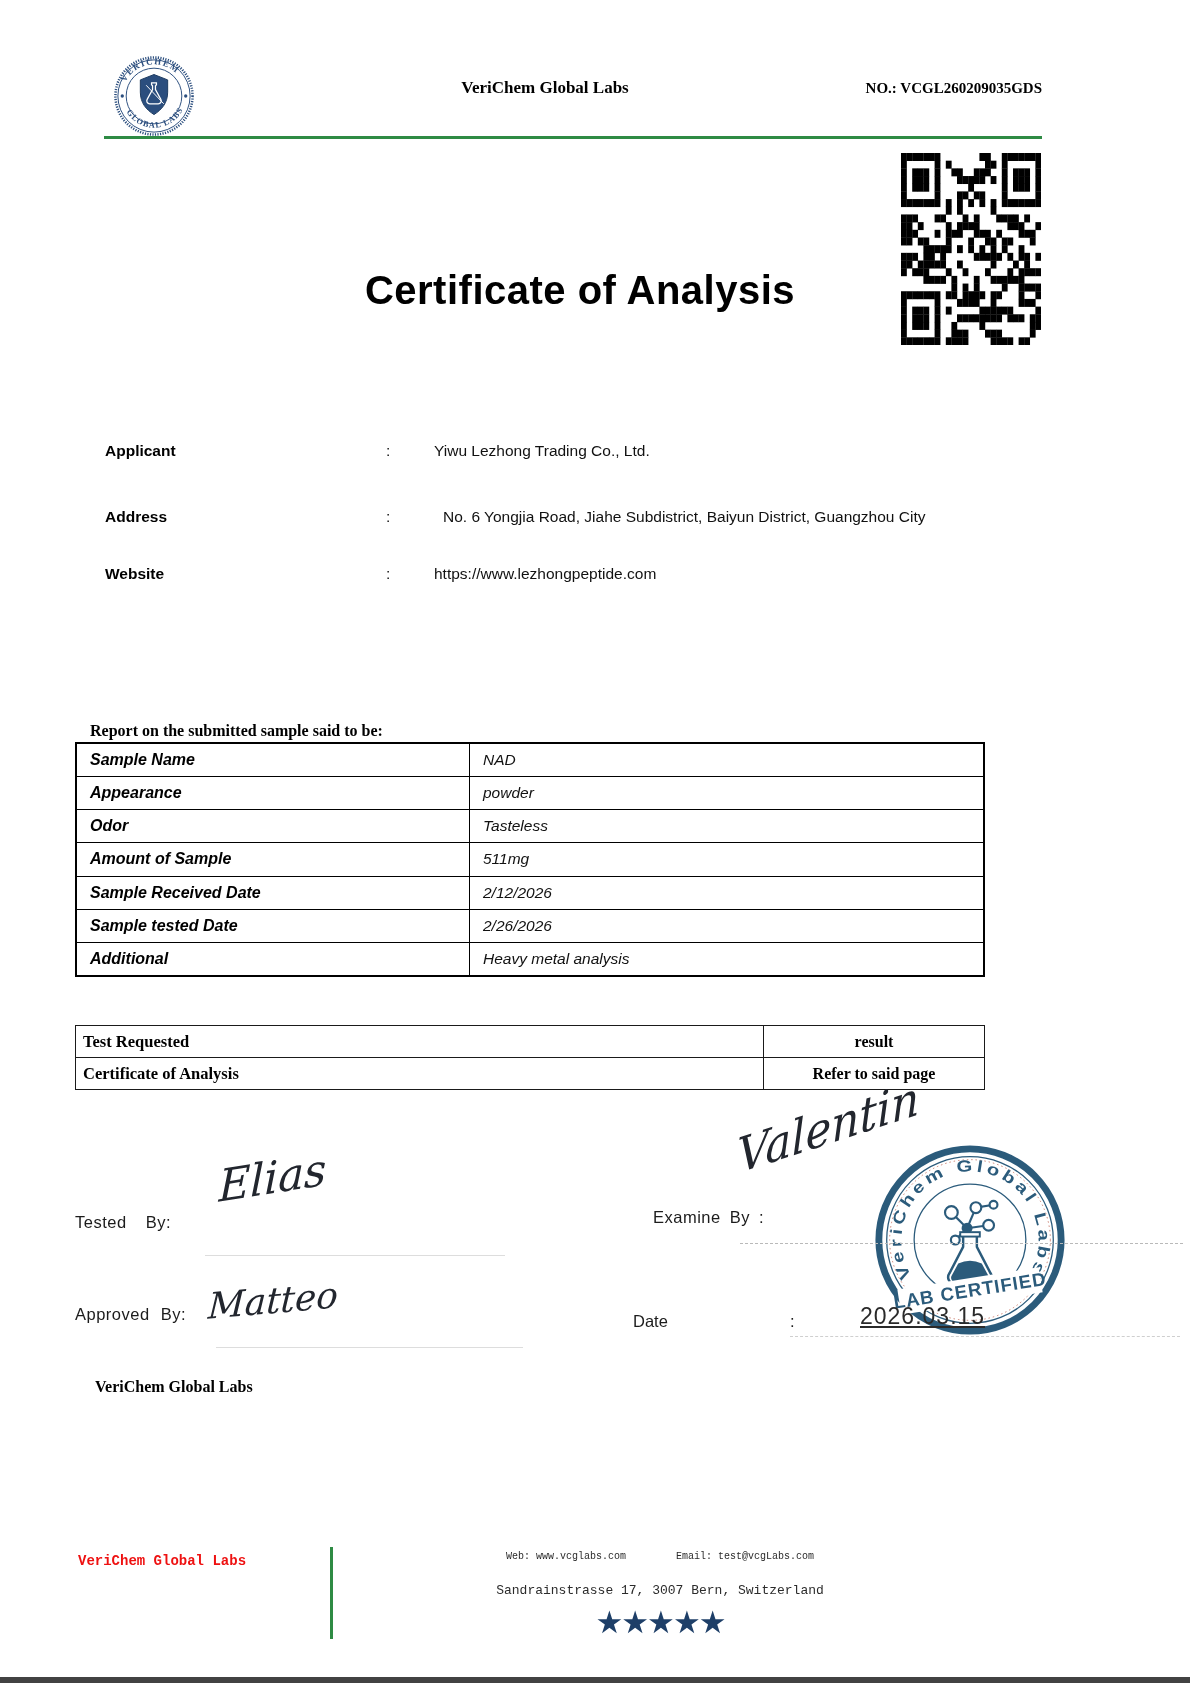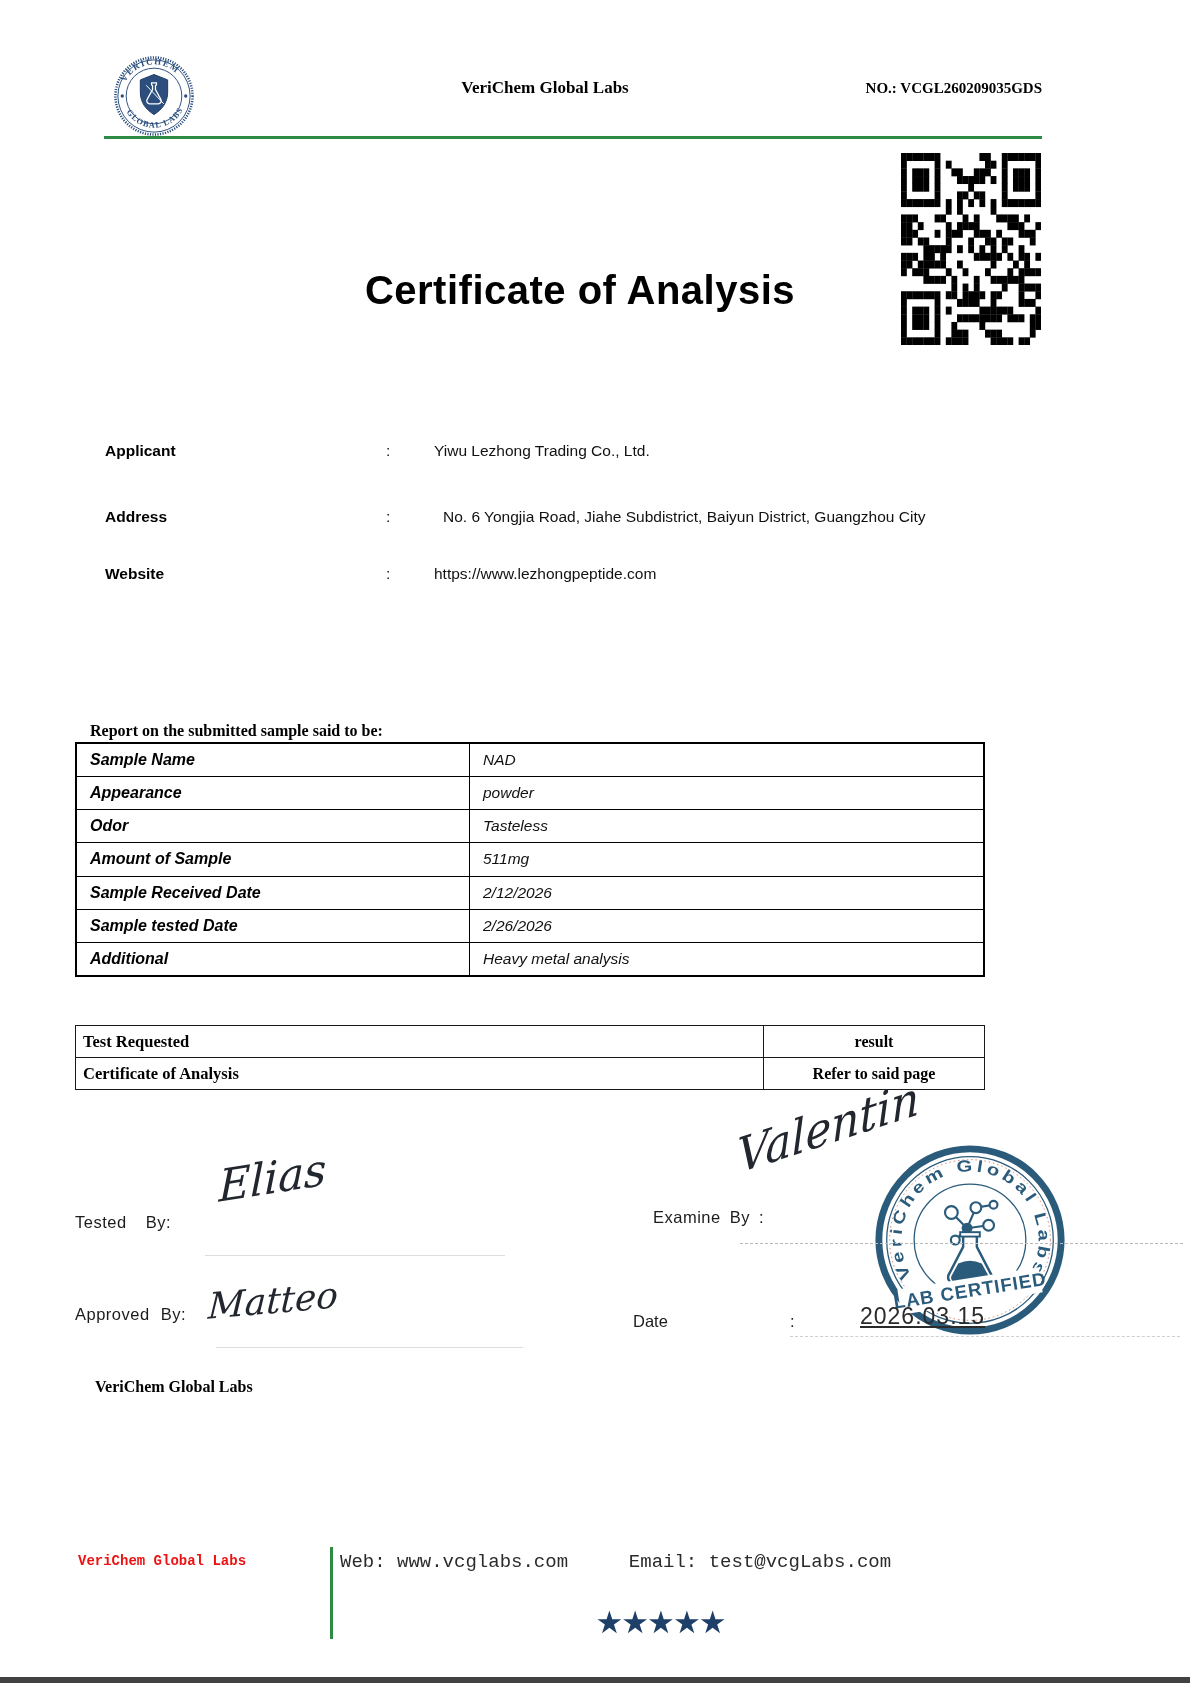--- a/index.html
+++ b/index.html
@@ -64,22 +64,22 @@
   .uline-date{top:1336px;left:790px;width:390px;background:none;border-top:1px dashed #cfcfcf;}
   .date-label{top:1312px;left:633px;font-size:16.5px;color:#1c1c1c;}
   .date-sep{top:1312px;left:790px;font-size:16.5px;color:#1c1c1c;}
   .date-value{top:1303px;left:860px;font-size:23px;color:#2a2a2a;z-index:4;letter-spacing:1px;text-decoration:underline;}
   .stamp{top:1142px;left:872px;width:196px;height:196px;z-index:2;opacity:.93;}
   .sig-company{top:1378px;left:95px;font-family:"Liberation Serif",serif;font-weight:bold;font-size:16px;color:#000;}
 
   
   .ft-red{top:1553px;left:78px;font-family:"Liberation Mono",monospace;font-weight:bold;font-size:14px;}
   .ft-vline{top:1547px;left:330px;width:3px;height:92px;}
-  .ft-line1{top:1551px;left:340px;width:640px;text-align:left;
-      font-family:"Liberation Mono",monospace;font-size:19px;color:#2b2b2b;}
+  .ft-line1{top:1551px;left:340px;width:640px;text-align:center;
+      font-family:"Liberation Mono",monospace;font-size:10px;color:#2b2b2b;}
   .ft-line1 .gap{display:inline-block;width:38px;}
   .ft-line2{top:1583px;left:340px;width:640px;text-align:center;
       font-family:"Liberation Mono",monospace;font-size:13px;color:#2b2b2b;}
   .ft-stars{top:1604px;left:340px;width:640px;text-align:center;
       font-size:31px;letter-spacing:-2px;}
   .bottom-bar{top:1677px;left:0;width:1190px;height:6px;background:#424242;}
 </style>
 </head>
 <body>
 
@@ -545,16 +545,17 @@
   <div class="abs ft-vline" style="background:#2e8b44;"></div>
   <div class="abs ft-line1">
     <span>Web:</span>
     <span> </span>
     <span>www.vcglabs.com</span>
     <span class="gap"></span>
     <span>Email:</span>
     <span> </span>
     <span>test@vcgLabs.com</span>
   </div>
+  <div class="abs ft-line2">Sandrainstrasse 17, 3007 Bern, Switzerland</div>
   <div class="abs ft-stars" style="color:#1e3f68;">★★★★★</div>
   <div class="abs bottom-bar"></div>
 
 </div>
 
 </body></html>

